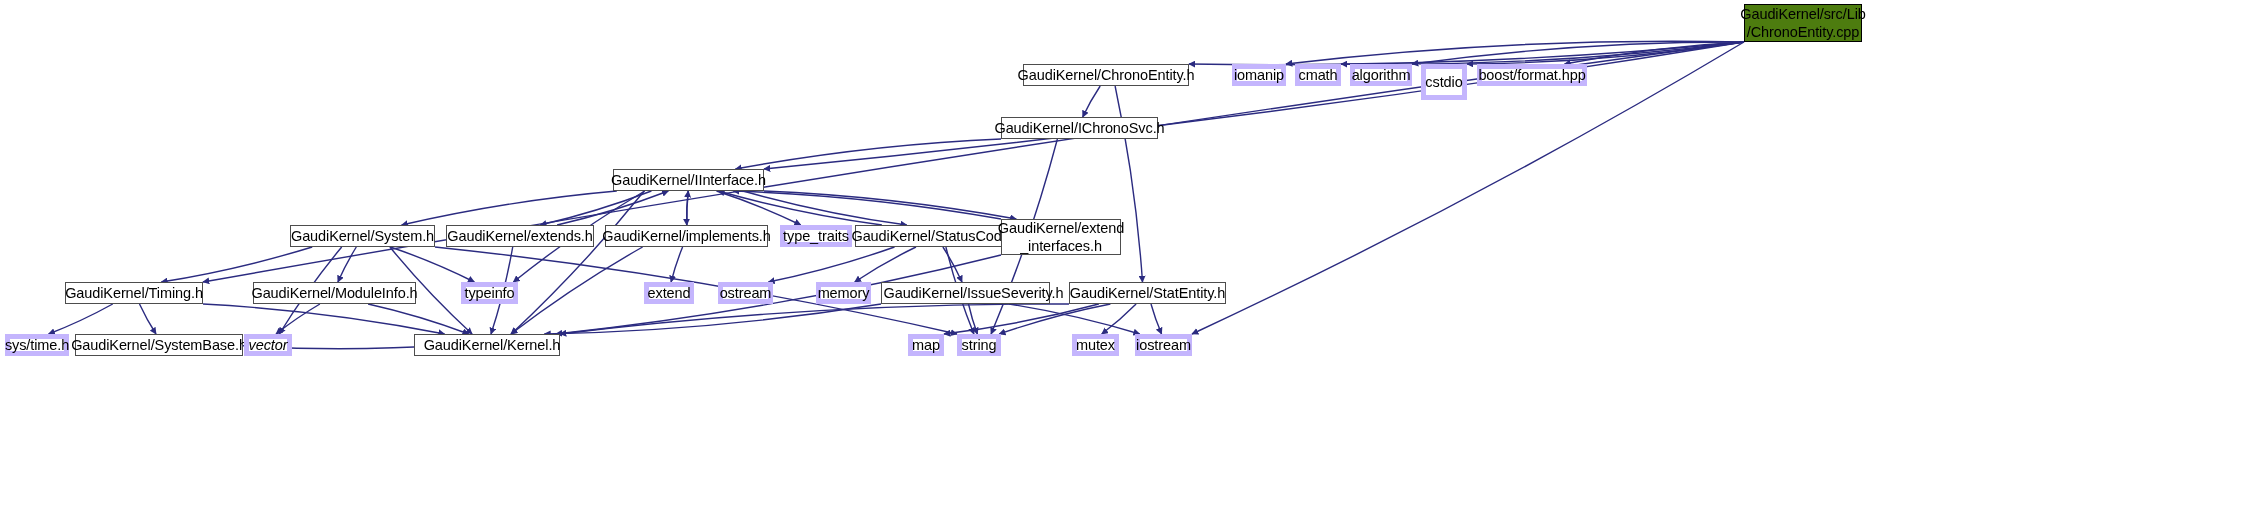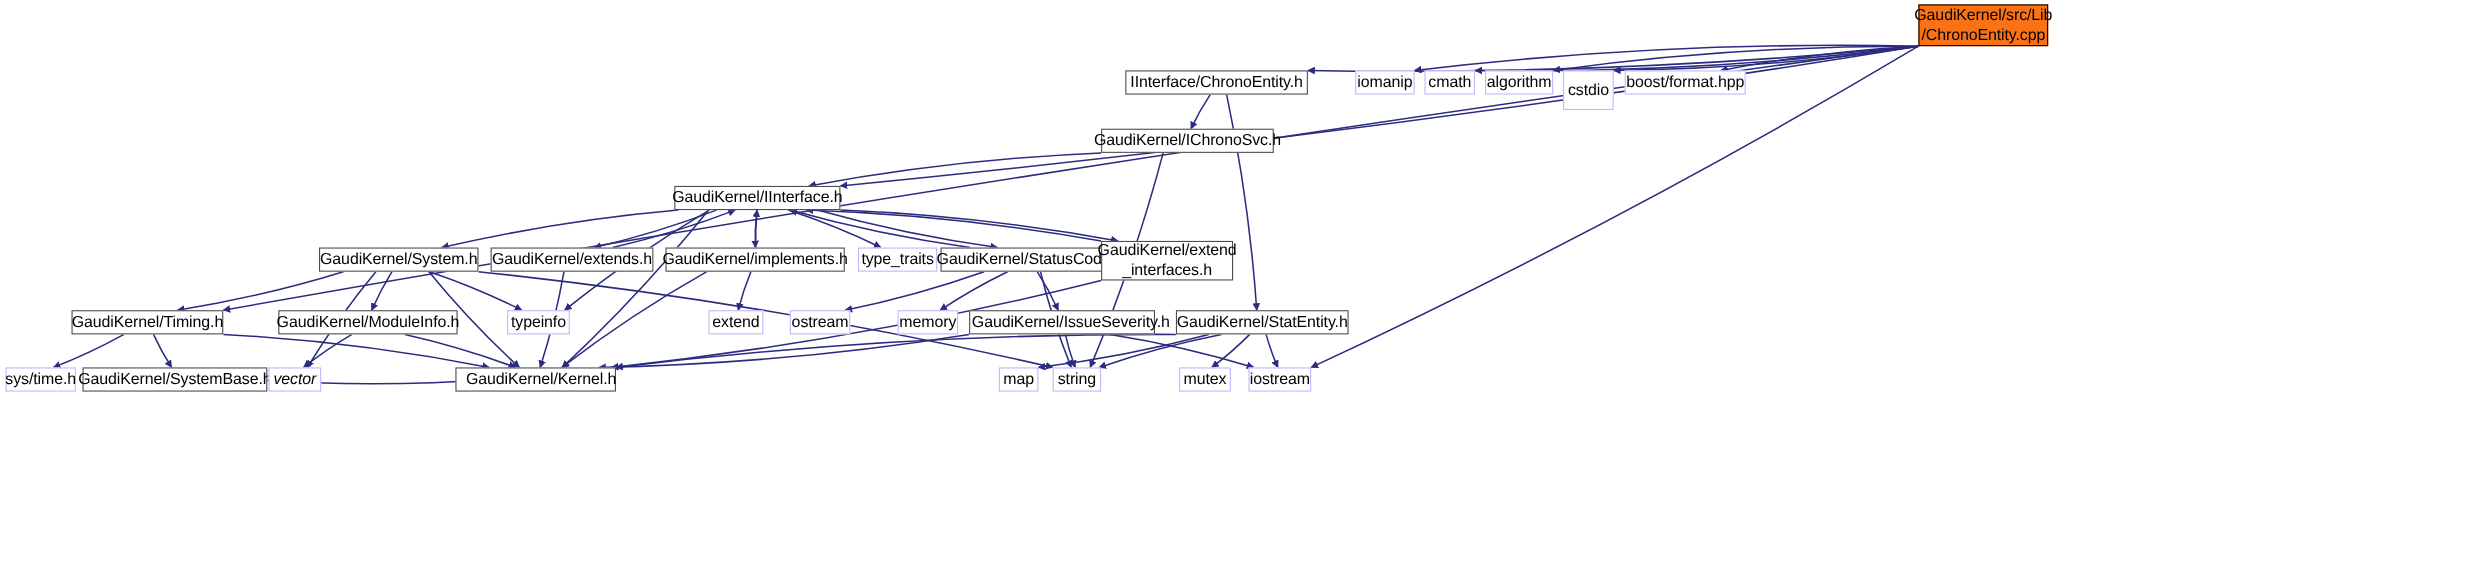--- a/index.html
+++ b/index.html
@@ -27,27 +27,27 @@
     position: absolute;
     box-sizing: border-box;
     display: flex;
     align-items: center;
     justify-content: center;
     text-align: center;
     font-size: 14.5px;
     line-height: 1.25;
     color: #000000;
     background: #ffffff;
-    border: 1px solid #c4b5fd;
+    border: 5px solid #c4b5fd;
     white-space: pre;
     letter-spacing: -0.1px;
     z-index: 2;
   }
   .node.root {
-    background: #f97316;
+    background: #4d7c0f;
     border: 1px solid #000000;
   }
   .node.dark {
     border: 1px solid #4d4d4d;
   }
 </style>
 </head>
 <body>
 
 <div id="graph">
@@ -109,21 +109,21 @@
         <path d="M 368.1 304.0 Q 419.4 315.5 468.7 334.0" marker-end="url(#arrow)" stroke="#2b2b80"></path>
         <path d="M 231.2 345.0 Q 339.4 352.6 447.6 345.0" marker-end="url(#arrow)" stroke="#2b2b80"></path>
         <path d="M 512.7 247.0 Q 504.9 291.3 491.0 334.0" marker-end="url(#arrow)" stroke="#2b2b80"></path>
         <path d="M 642.6 247.0 Q 573.7 285.9 510.9 334.0" marker-end="url(#arrow)" stroke="#2b2b80"></path>
         <path d="M 1001.0 255.0 Q 781.2 310.1 555.9 334.0" marker-end="url(#arrow)" stroke="#2b2b80"></path>
       </g>
   </svg>
   <div id="nodes">
       <div class="node root" style="left: 1744px; top: 4px; width: 118px; height: 38px;">GaudiKernel/src/Lib
 /ChronoEntity.cpp</div>
-      <div class="node dark" style="left: 1023px; top: 64px; width: 166px; height: 22px;">IInterface/ChronoEntity.h</div>
+      <div class="node dark" style="left: 1023px; top: 64px; width: 166px; height: 22px;">GaudiKernel/ChronoEntity.h</div>
       <div class="node" style="left: 1232px; top: 64px; width: 54px; height: 22px;">iomanip</div>
       <div class="node" style="left: 1295px; top: 64px; width: 46px; height: 22px;">cmath</div>
       <div class="node" style="left: 1350px; top: 64px; width: 62px; height: 22px;">algorithm</div>
       <div class="node" style="left: 1421px; top: 64px; width: 46px; height: 36px;">cstdio</div>
       <div class="node" style="left: 1477px; top: 64px; width: 110px; height: 22px;">boost/format.hpp</div>
       <div class="node dark" style="left: 1001px; top: 117px; width: 157px; height: 22px;">GaudiKernel/IChronoSvc.h</div>
       <div class="node dark" style="left: 613px; top: 169px; width: 151px; height: 22px;">GaudiKernel/IInterface.h</div>
       <div class="node dark" style="left: 290px; top: 225px; width: 145px; height: 22px;">GaudiKernel/System.h</div>
       <div class="node dark" style="left: 446px; top: 225px; width: 148px; height: 22px;">GaudiKernel/extends.h</div>
       <div class="node dark" style="left: 605px; top: 225px; width: 163px; height: 22px;">GaudiKernel/implements.h</div>

